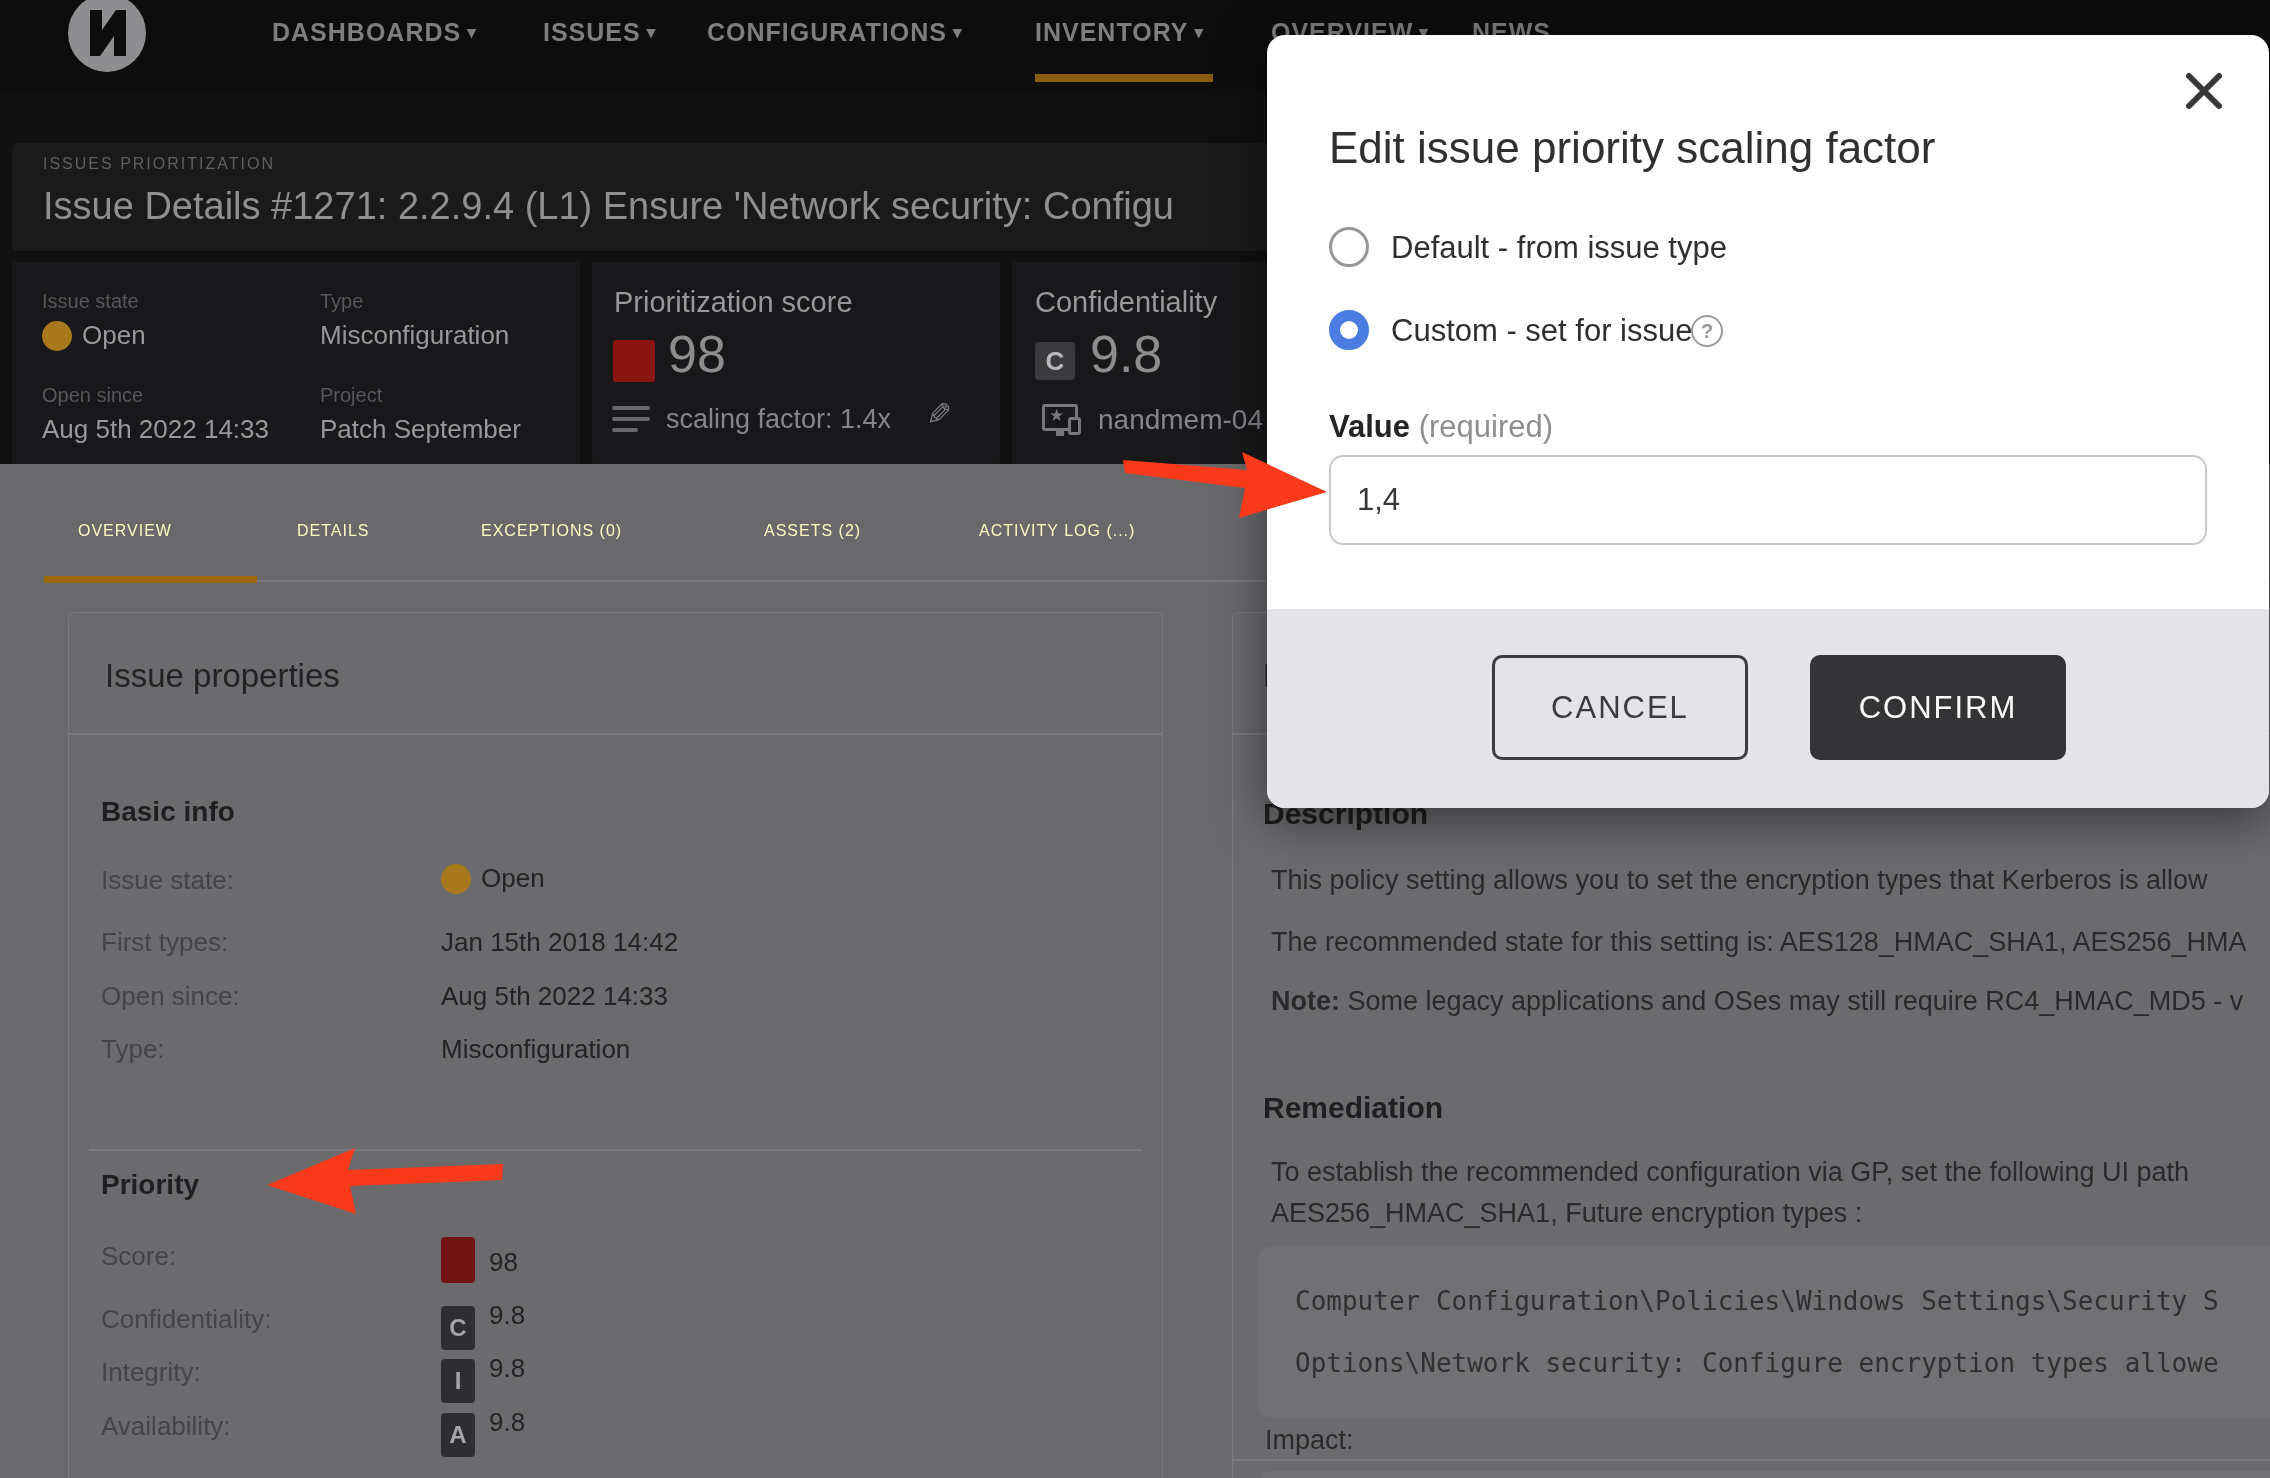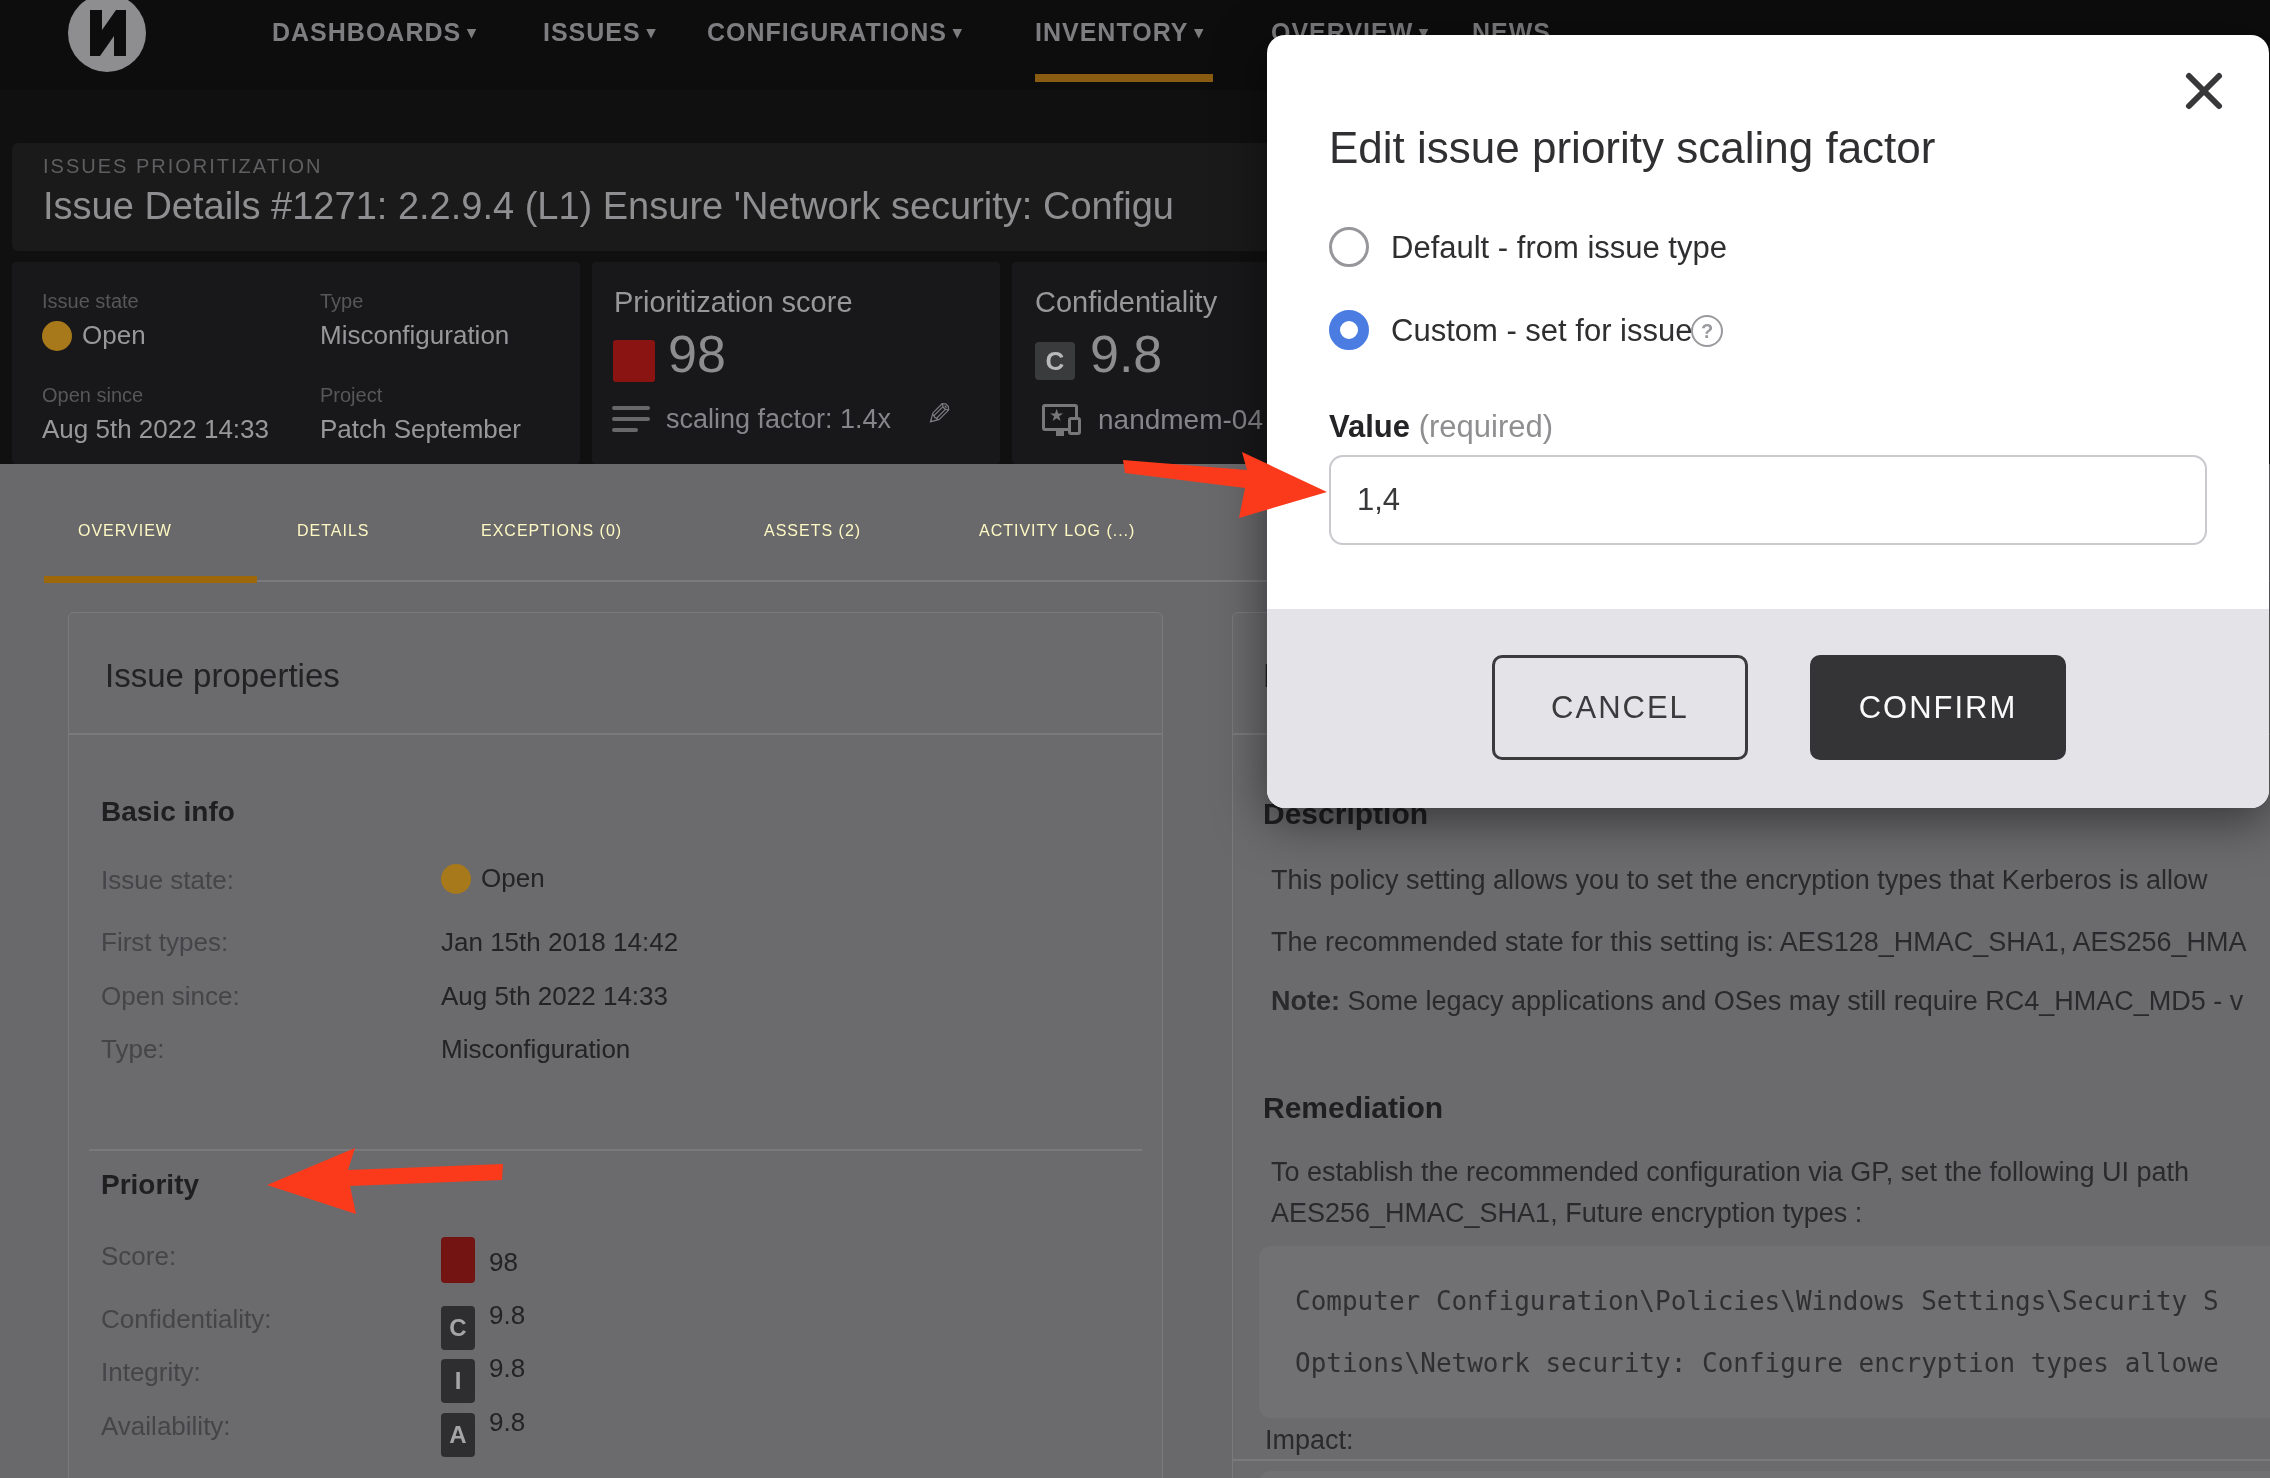--- a/index.html
+++ b/index.html
@@ -10,21 +10,21 @@
   
   #nav { left:0; top:0; width:2270px; height:90px; background:#0d0d0e; z-index:2; }
   #logo { left:68px; top:-6px; width:78px; height:78px; border-radius:50%; background:#8e8e90; overflow:hidden; }
   .nav-item { top:18px; height:34px; font-size:25px; font-weight:bold; letter-spacing:1px;
               color:#7e7e81; white-space:nowrap; cursor:pointer; }
   .nav-caret { font-size:17px; vertical-align:3px; margin-left:6px; }
   #inv-underline { left:1035px; top:74px; width:178px; height:8px; background:#8a5c12; }
 
   
   #hdr-panel { left:12px; top:143px; width:2246px; height:108px; background:#1a1a1b; border-radius:6px; overflow:hidden; }
-  #eyebrow { left:31px; top:12px; font-size:20px; letter-spacing:2px; color:#5f5f61; }
+  #eyebrow { left:31px; top:12px; font-size:16px; letter-spacing:2px; color:#5f5f61; }
   #pg-title { left:31px; top:42px; font-size:38px; color:#8f8f91; white-space:nowrap; }
 
   .dcard { top:262px; height:202px; background:#18181a; border-radius:4px; }
   .dlabel { font-size:20px; color:#57575a; white-space:nowrap; }
   .dvalue { font-size:26px; color:#98989b; white-space:nowrap; }
   .dot { display:inline-block; width:30px; height:30px; border-radius:50%; background:#a8791b; vertical-align:-7px; margin-right:10px; }
   .dcard-title { font-size:29px; color:#98989b; white-space:nowrap; }
   .bignum { font-size:52px; color:#8d8d8f; }
   #score-sq { left:21px; top:78px; width:42px; height:42px; background:#8a1411; border-radius:3px; }
   .hamb i { display:block; height:4px; border-radius:2px; background:#68686b; margin-bottom:7px; }

